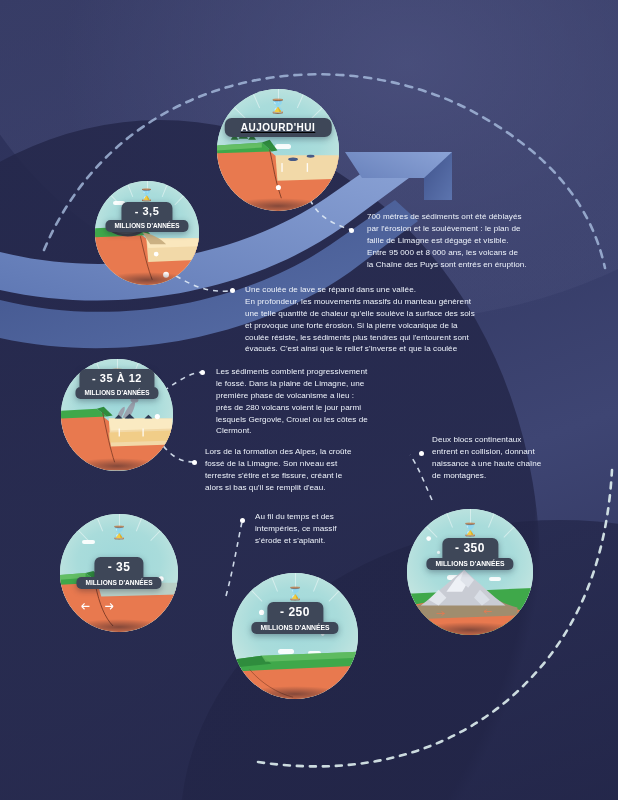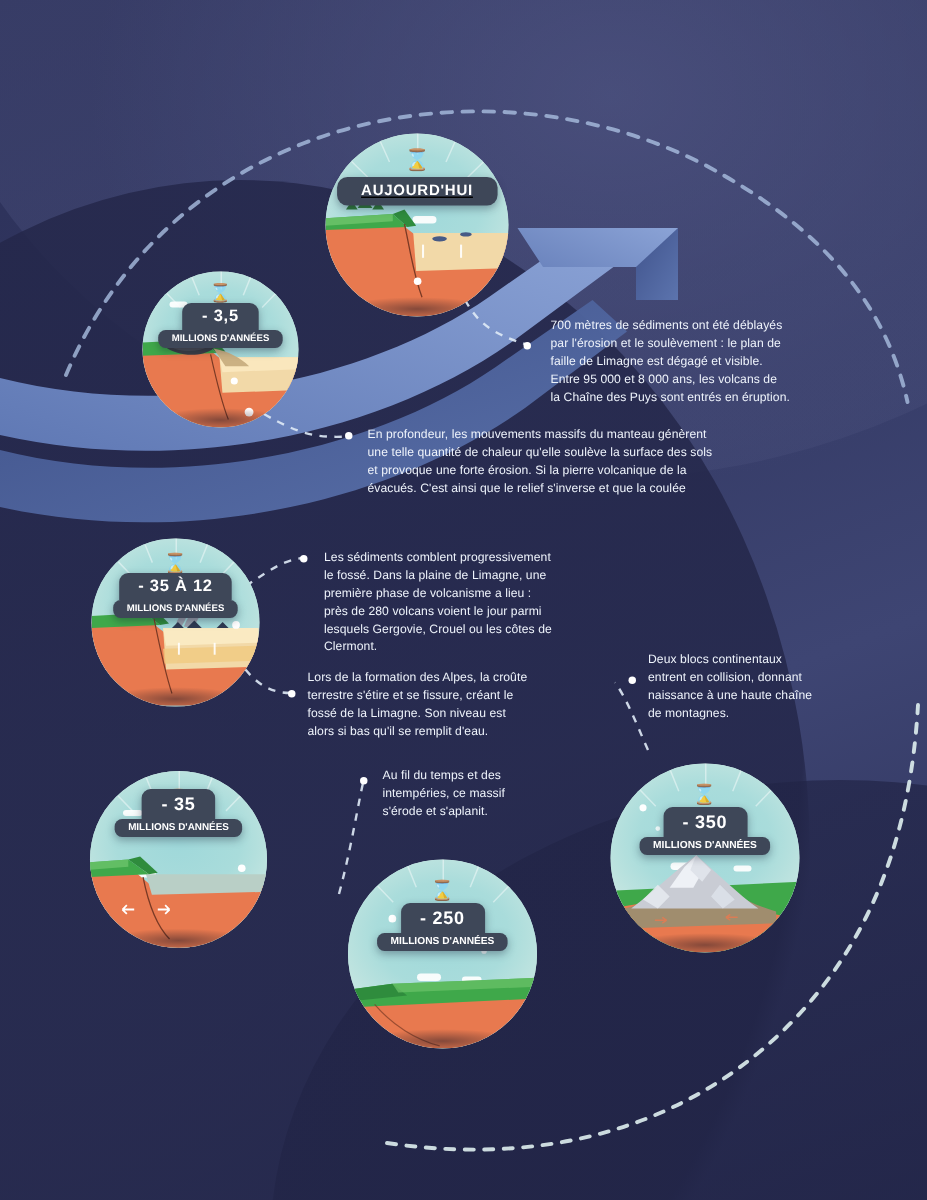--- a/index.html
+++ b/index.html
@@ -204,21 +204,21 @@
         <ellipse cx="74" cy="41" rx="4" ry="3" fill="#9aa0ac"></ellipse>
         <path d="M54 60 l4 -4 l4 4 z" fill="#2f3a52"></path>
         <path d="M64 60 l5 -5 l5 5 z" fill="#2f3a52"></path>
         <path d="M84 60 l4 -4 l4 4 z" fill="#2f3a52"></path>
         <rect x="58" y="70" width="1.3" height="8" fill="#fff" opacity=".9"></rect>
         <rect x="82" y="70" width="1.3" height="8" fill="#fff" opacity=".9"></rect>
         <circle cx="97" cy="58" r="2.6" fill="#fff"></circle>
       </svg>
       <div class="shadow"></div>
     </div>
-    <div class="badge" style="top:34px;">
+    <div class="badge" style="top:21px;">
       <span class="num" style="font-size:11px;">- 35 À 12</span>
       <span class="unit" style="font-size:6.4px;">MILLIONS D'ANNÉES</span>
     </div>
   </div>
 
   <div class="node" style="left:48px;top:502px;width:142px;height:142px;">
     <div class="ring"></div>
       <div class="ringdots"></div>
       <div class="ringdim"></div>
     <div class="disc">
@@ -237,21 +237,21 @@
         <path d="M0 62 L26 60 L40 70 L0 72 Z" fill="#3fa84a"></path>
         <path d="M26 60 L40 70 L46 69 L34 58 Z" fill="#2f8c3d"></path>
         <path d="M0 62 L26 60 L26 65 L0 67 Z" fill="#6cc36a" opacity=".8"></path>
         <path d="M36 72 C 40 92 46 106 54 114" stroke="#7a3a25" stroke-width="0.9" fill="none"></path>
         <path d="M30 94 l-8 0 m0 0 l3 -3 m-3 3 l3 3" stroke="#fff" stroke-width="1.2" fill="none"></path>
         <path d="M46 94 l8 0 m0 0 l-3 -3 m3 3 l-3 3" stroke="#fff" stroke-width="1.2" fill="none"></path>
         <circle cx="103" cy="66" r="2.6" fill="#fff"></circle>
       </svg>
       <div class="shadow"></div>
     </div>
-    <div class="badge" style="top:24px;">
+    <div class="badge" style="top:55px;">
       <span class="num" style="font-size:12px;">- 35</span>
       <span class="unit" style="font-size:6.6px;">MILLIONS D'ANNÉES</span>
     </div>
   </div>
 
   <div class="node" style="left:219px;top:560px;width:152px;height:152px;">
     <div class="ring"></div>
       <div class="ringdots"></div>
       <div class="ringdim"></div>
     <div class="disc">
@@ -321,41 +321,43 @@
   <div class="txt" style="left:367px;top:211px;width:244px;">
     <p>700 mètres de sédiments ont été déblayés</p>
     <p>par l'érosion et le soulèvement : le plan de</p>
     <p>faille de Limagne est dégagé et visible.</p>
     <p>Entre 95 000 et 8 000 ans, les volcans de</p>
     <p>la Chaîne des Puys sont entrés en éruption.</p>
   </div>
 
   <div class="dot" style="left:230px;top:288px;"></div>
   <div class="txt" style="left:245px;top:284px;width:346px;">
+    <p>Une coulée de lave se répand dans une vallée.</p>
     <p>En profondeur, les mouvements massifs du manteau génèrent</p>
     <p>une telle quantité de chaleur qu'elle soulève la surface des sols</p>
     <p>et provoque une forte érosion. Si la pierre volcanique de la</p>
+    <p>coulée résiste, les sédiments plus tendres qui l'entourent sont</p>
     <p>évacués. C'est ainsi que le relief s'inverse et que la coulée</p>
   </div>
 
   <div class="dot" style="left:200px;top:370px;"></div>
   <div class="txt" style="left:216px;top:366px;width:230px;">
     <p>Les sédiments comblent progressivement</p>
     <p>le fossé. Dans la plaine de Limagne, une</p>
     <p>première phase de volcanisme a lieu :</p>
     <p>près de 280 volcans voient le jour parmi</p>
     <p>lesquels Gergovie, Crouel ou les côtes de</p>
     <p>Clermont.</p>
   </div>
 
   <div class="dot" style="left:192px;top:460px;"></div>
   <div class="txt" style="left:205px;top:446px;width:210px;">
     <p>Lors de la formation des Alpes, la croûte</p>
+    <p>fossé de la Limagne. Son niveau est</p>
     <p>terrestre s'étire et se fissure, créant le</p>
-    <p>fossé de la Limagne. Son niveau est</p>
     <p>alors si bas qu'il se remplit d'eau.</p>
   </div>
 
   <div class="dot" style="left:240px;top:518px;"></div>
   <div class="txt" style="left:255px;top:511px;width:130px;">
     <p>Au fil du temps et des</p>
     <p>intempéries, ce massif</p>
     <p>s'érode et s'aplanit.</p>
   </div>
 

